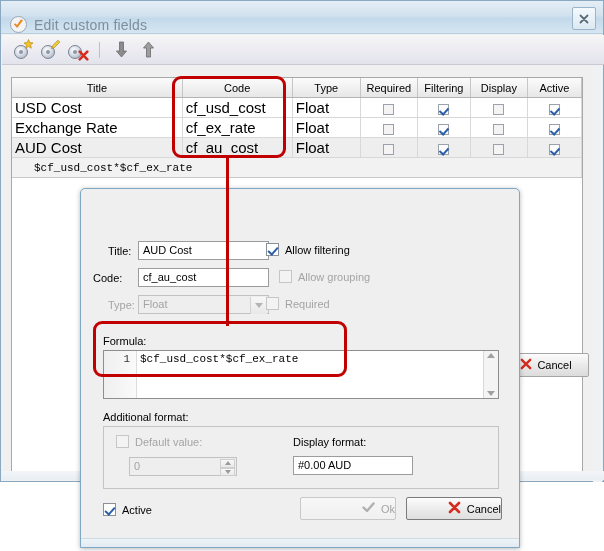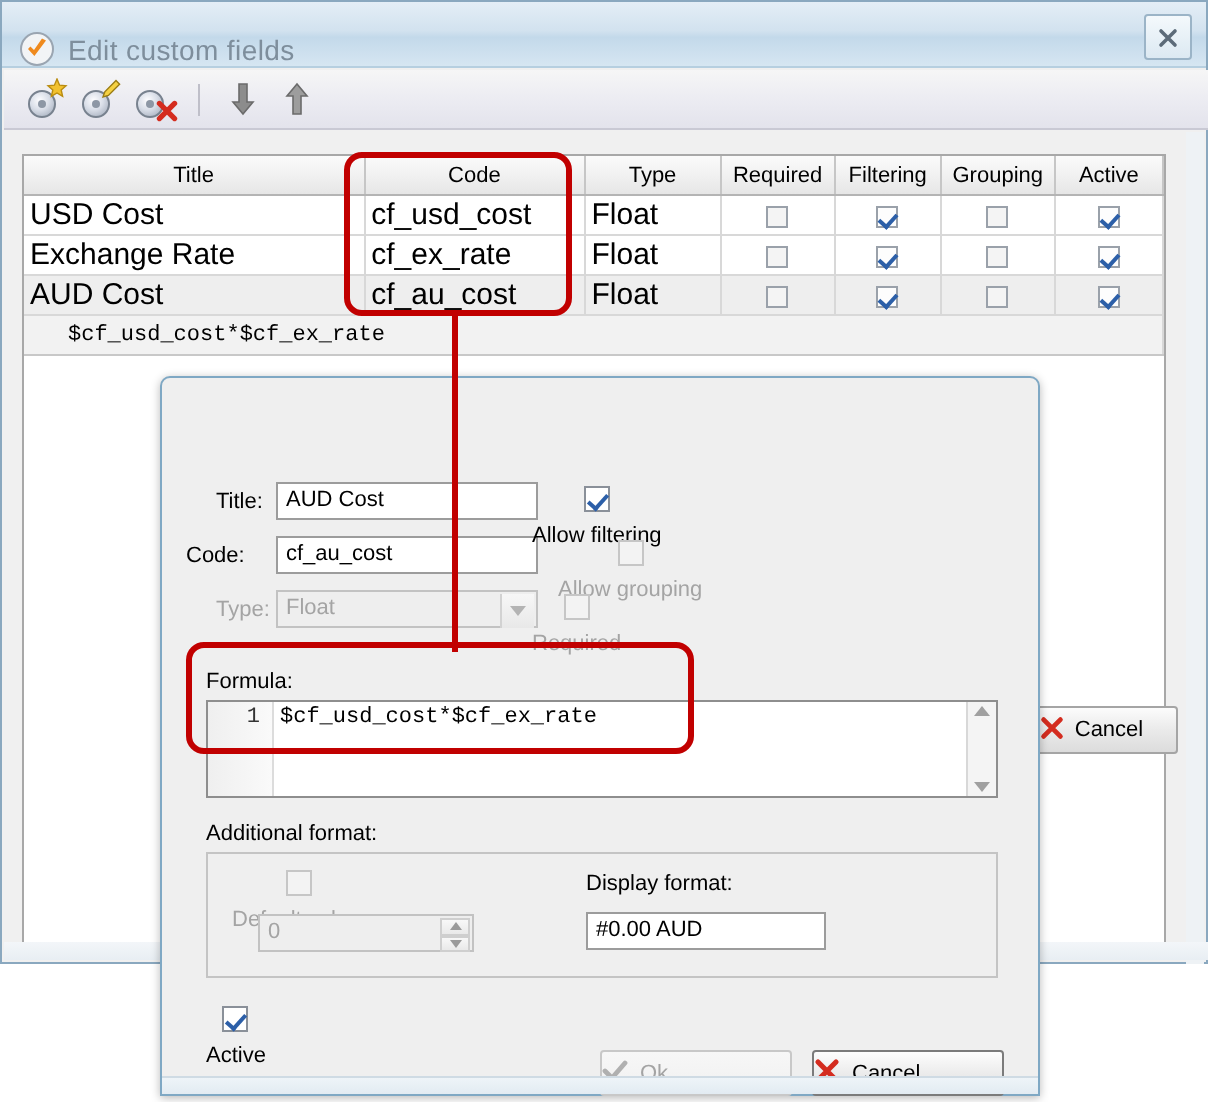--- a/index.html
+++ b/index.html
@@ -139,21 +139,21 @@
     box-sizing:border-box;font-size:11px;padding:2px 4px;
     font-family:"Liberation Sans", sans-serif;color:#000;
   }
   .txt.dis{background:#eeeeee;color:#a4a4a4;border-color:#c2c2c2;}
   .combo-arrow{
     position:absolute;right:1px;top:1px;width:16px;height:17px;
     background:linear-gradient(to bottom,#f7f7f7,#e8e8e8);
     border-left:1px solid #d2d2d2;
     display:flex;align-items:center;justify-content:center;
   }
-  .ckrow{position:absolute;display:flex;align-items:center;gap:6px;font-size:11px;flex-direction:column;}
+  .ckrow{position:absolute;display:flex;align-items:center;gap:6px;font-size:11px;}
   .ckrow.dim{color:#a4a4a4;}
   .cb2{
     width:13px;height:13px;box-sizing:border-box;border:1px solid #8a9099;
     background:#fff;position:relative;flex:0 0 auto;
   }
   .cb2.dis{border-color:#c6c6c6;background:#f3f3f3;}
   .cb2.on:after{
     content:"";position:absolute;left:3px;top:1px;width:4px;height:8px;
     border:solid #2c5fa8;border-width:0 2px 2px 0;transform:rotate(42deg);
   }
@@ -191,22 +191,22 @@
     display:flex;flex-direction:column;
   }
   .spin div{
     flex:1;background:linear-gradient(to bottom,#f8f8f8,#e9e9e9);
     border:1px solid #cfcfcf;box-sizing:border-box;
     display:flex;align-items:center;justify-content:center;
   }
   .btn{
     position:absolute;height:23px;border:1px solid #a8a8a8;border-radius:2px;
     background:linear-gradient(to bottom,#fdfdfd,#ececec 50%,#dfdfdf);
-    display:flex;align-items:center;justify-content:flex-start;gap:6px;
-    font-size:11px;cursor:pointer;box-sizing:border-box;margin-top:28px;
+    display:flex;align-items:center;justify-content:flex-end;gap:6px;
+    font-size:11px;cursor:pointer;box-sizing:border-box;
   }
   .btn.dis{color:#a4a4a4;border-color:#c8c8c8;background:linear-gradient(to bottom,#f7f7f7,#f0f0f0);}
   #dlg-statusbar{
     position:absolute;left:0;bottom:0;width:100%;height:8px;
     background:linear-gradient(to bottom,#eef4f8,#e2ebf2);
     border-top:1px solid #cfdbe4;
   }
   
   .anno{position:absolute;pointer-events:none;}
   .anno-rect{
@@ -285,21 +285,21 @@
           <col style="width:57px">
           <col style="width:54px">
       </colgroup>
       <thead>
         <tr>
           <th>Title</th>
           <th>Code</th>
           <th>Type</th>
           <th>Required</th>
           <th>Filtering</th>
-          <th>Grouping</th>
+          <th>Display</th>
           <th>Active</th>
         </tr>
       </thead>
       <tbody>
         <tr>
           <td>USD Cost</td>
           <td>cf_usd_cost</td>
           <td>Float</td>
           <td class="c"><span class="cb"></span></td>
           <td class="c"><span class="cb on"></span></td>

